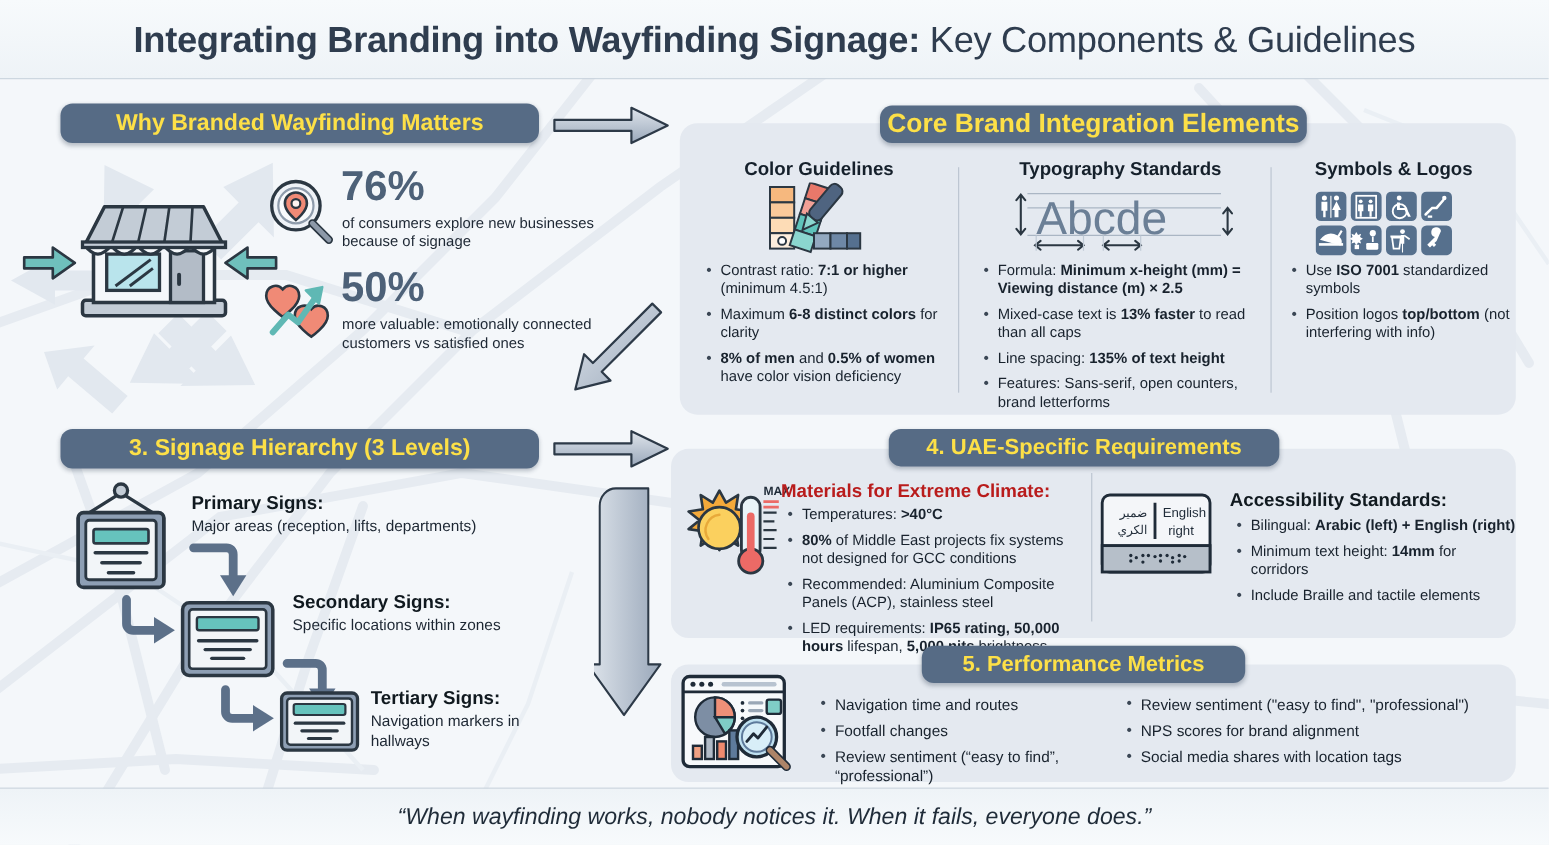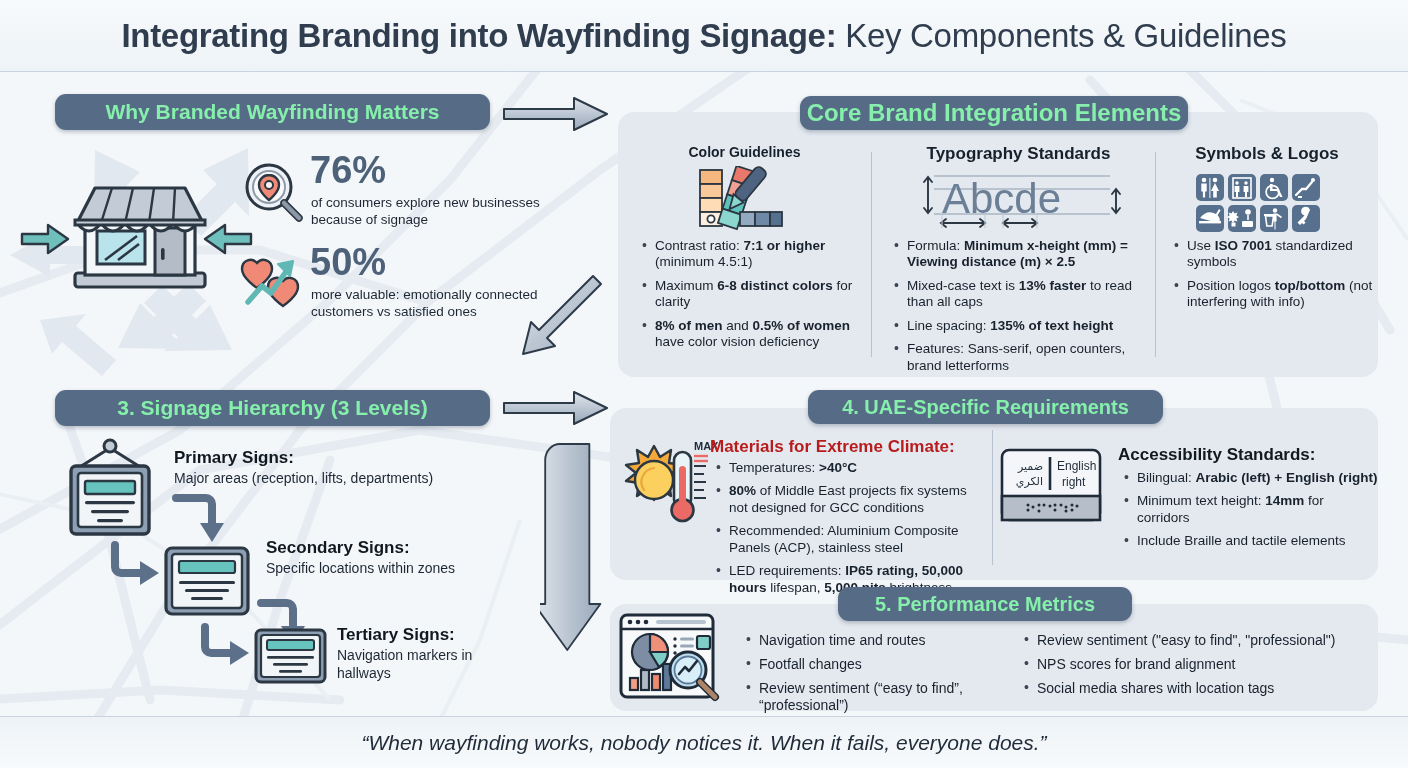--- a/index.html
+++ b/index.html
@@ -32,21 +32,21 @@
     background: linear-gradient(180deg,#eef3f7 0%, #f7fafc 100%);
     border-top: 1px solid #c9d3dd;
     display: flex; align-items: center; justify-content: center;
     z-index: 5;
   }
   .footer .quote { font-size: 21px; font-style: italic; color: #1f2b38; }
 
   
   .pill {
     background: #566b85;
-    color: #86efac;
+    color: #fde047;
     border-radius: 11px;
     font-weight: bold;
     display: flex; align-items: center; justify-content: center;
     box-shadow: 0 2px 4px rgba(40,55,75,.30);
     position: absolute;
     z-index: 4;
     white-space: nowrap;
   }
 
   
@@ -185,21 +185,21 @@
 </svg>
 
 <div class="panel" style="left:618px; top:112px; width:760px; height:265px;"></div>
 <div class="pill" style="left:800px; top:96px; width:388px; height:34px; font-size:24px;">
   <span>Core Brand Integration Elements</span>
 </div>
 
 <div class="vdiv" style="left:871px; top:152px; height:205px;"></div>
 <div class="vdiv" style="left:1155px; top:152px; height:205px;"></div>
 
-<div class="colhead" style="position:absolute;left:632px;top:144px;width:225px;font-size:14px;z-index:3;">Color Guidelines</div>
+<div class="colhead" style="position:absolute;left:632px;top:144px;width:225px;font-size:17px;z-index:3;">Color Guidelines</div>
 <svg style="position:absolute;left:692px;top:166px;z-index:3;" width="92" height="70" viewBox="0 0 92 70">
   <g stroke="#2b3742" stroke-width="1.8">
     <rect x="8" y="4" width="22" height="14" fill="#f6b87e"></rect>
     <rect x="8" y="18" width="22" height="14" fill="#fac99a"></rect>
     <rect x="8" y="32" width="22" height="14" fill="#fddcb6"></rect>
     <rect x="8" y="46" width="22" height="14" fill="#fdeedd"></rect>
     <circle cx="19" cy="53" r="3.6" fill="#fff"></circle>
   </g>
   <g stroke="#2b3742" stroke-width="1.8" transform="rotate(18 46 34)">
     <rect x="34" y="2" width="20" height="15" fill="#e8786a"></rect>

